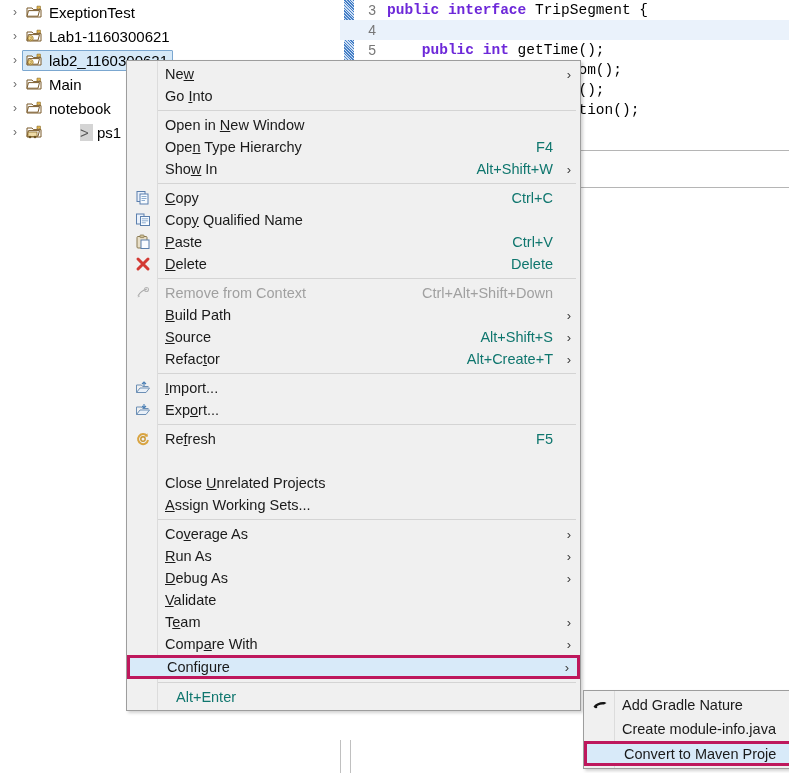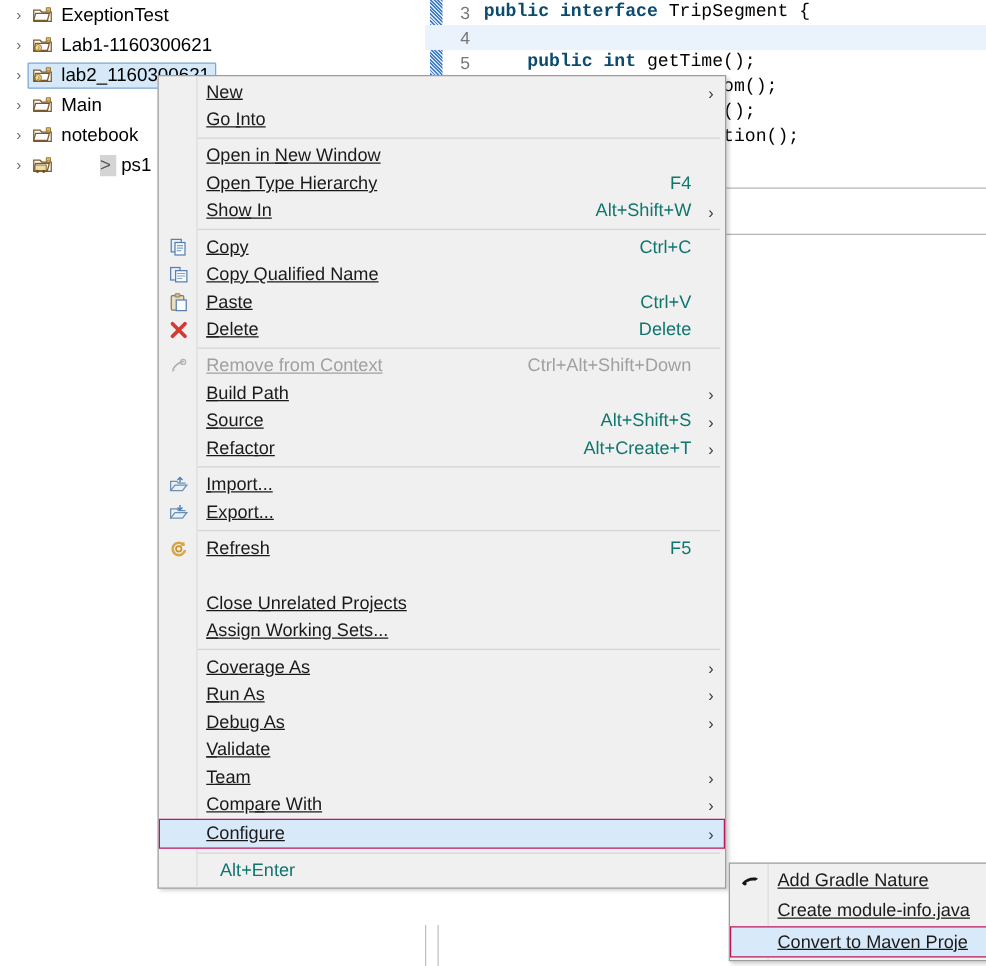--- a/index.html
+++ b/index.html
@@ -109,21 +109,21 @@
     text-align: right;
     color: #777777;
     font-family: "Liberation Sans", sans-serif;
     font-size: 14px;
   }
   .ed-code {
     position: absolute;
     left: 47px;
     color: #000000;
   }
-  .kw { color: #0c4a6e; font-weight: bold; }
+  .kw { color: #6d28d9; font-weight: bold; }
   .hline {
     position: absolute;
     left: 340px;
     width: 449px;
     height: 1px;
     background: #b5b5b5;
   }
   .vline {
     position: absolute;
     width: 1px;
@@ -158,37 +158,36 @@
     display: flex;
     align-items: center;
     height: 22px;
     padding: 0 8px 0 0;
     margin: 0 1px;
     box-sizing: border-box;
     white-space: nowrap;
   }
   .mi.selected {
     background: #d8eaf9;
-    border: 1px solid #be185d;
+    border: 3px solid #be185d;
     height: 24px;
     margin: 0;
   }
   .mi-icon {
     width: 30px;
     flex: 0 0 30px;
     display: flex;
     align-items: center;
     justify-content: center;
   }
   .mi-icon svg { display: block; }
   .mi-label {
     flex: 1 1 auto;
     padding-left: 7px;
     font-size: 14.5px;
-    text-decoration: underline;
   }
   .mi.disabled .mi-label,
   .mi.disabled .mi-accel { color: #a0a0a0; }
   .mi-accel {
     flex: 0 0 auto;
     font-size: 14.5px;
     color: #0f766e;
     padding-left: 18px;
   }
   .mi-arrow {

